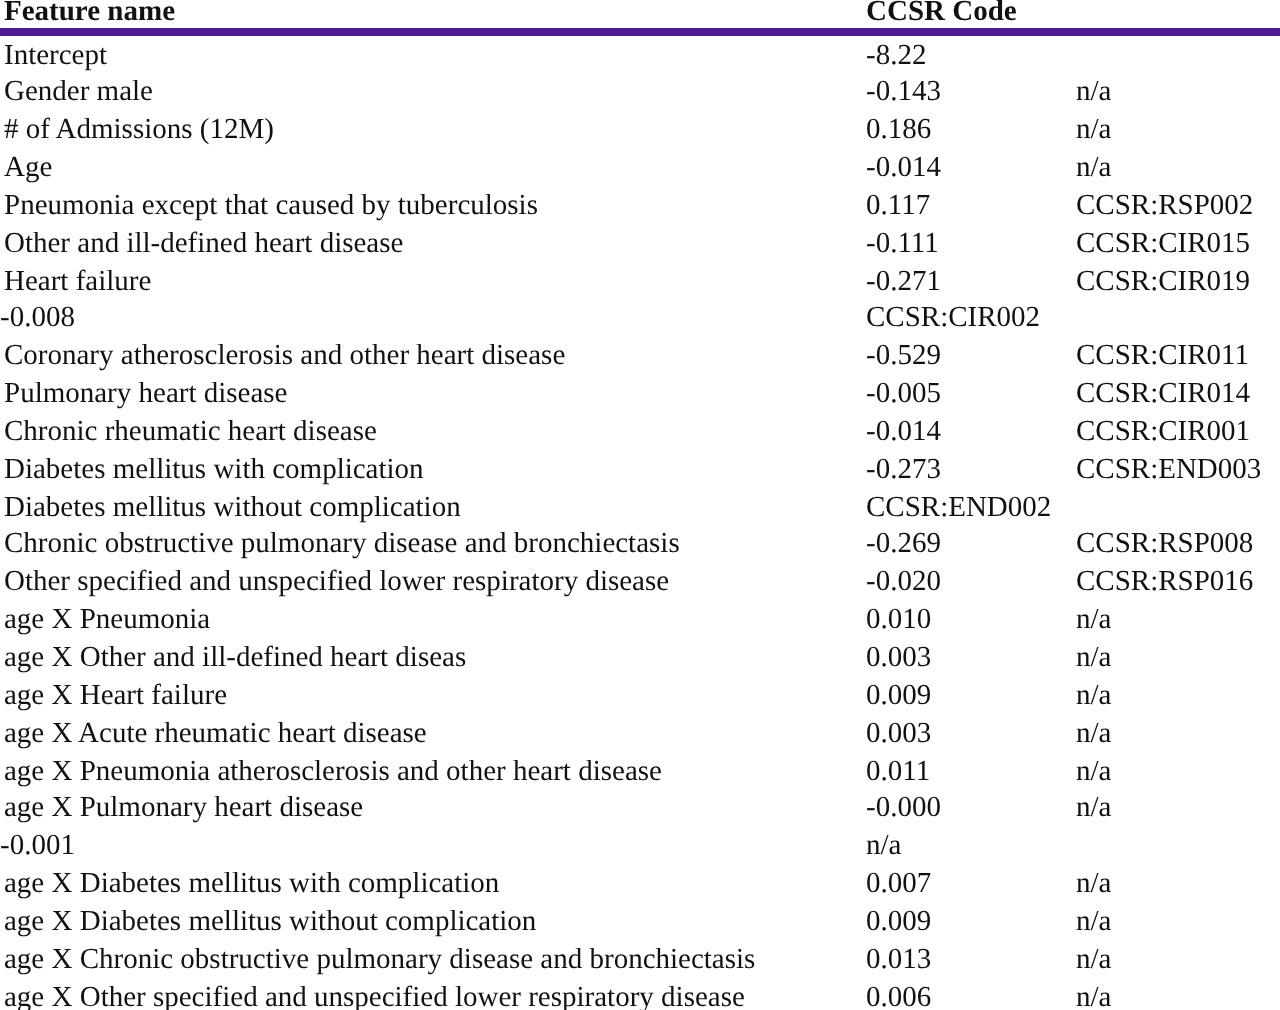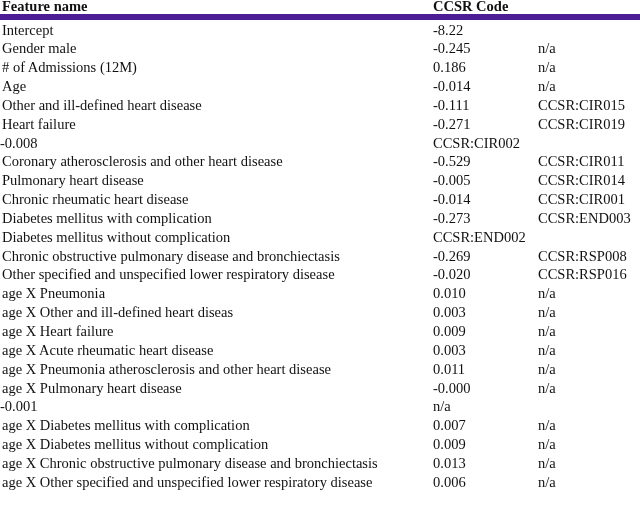--- a/index.html
+++ b/index.html
@@ -27,21 +27,21 @@
     white-space: nowrap;
   }
   .row > div {
     overflow: hidden;
     white-space: nowrap;
   }
   #header-row {
     font-weight: bold;
     height: 14px;
     line-height: 13px;
-    border-bottom: 6px solid #4c1d95;
+    border-bottom: 4px solid #4c1d95;
     margin-bottom: 0.5px;
   }
   #header-row .coef-head { padding-left: 4px; }
   .cell-feature { padding-left: 2px; }
   .cell-coef    { padding-left: 0px; }
   .cell-ccsr    { padding-left: 0px; }
 </style>
 </head>
 <body>
 
@@ -51,32 +51,37 @@
     <div class="cell-ccsr">CCSR Code</div>
   </div>
   <div id="table-body">
       <div class="row">
         <div class="cell-feature">Intercept</div>
         <div class="cell-coef">-8.22</div>
         <div class="cell-ccsr"></div>
       </div>
       <div class="row">
         <div class="cell-feature">Gender male</div>
-        <div class="cell-coef">-0.245</div>
+        <div class="cell-coef">-0.143</div>
         <div class="cell-ccsr">n/a</div>
       </div>
       <div class="row">
         <div class="cell-feature"># of Admissions (12M)</div>
         <div class="cell-coef">0.186</div>
         <div class="cell-ccsr">n/a</div>
       </div>
       <div class="row">
         <div class="cell-feature">Age</div>
         <div class="cell-coef">-0.014</div>
         <div class="cell-ccsr">n/a</div>
+      </div>
+      <div class="row">
+        <div class="cell-feature">Pneumonia except that caused by tuberculosis</div>
+        <div class="cell-coef">0.117</div>
+        <div class="cell-ccsr">CCSR:RSP002</div>
       </div>
       <div class="row">
         <div class="cell-feature">Other and ill-defined heart disease</div>
         <div class="cell-coef">-0.111</div>
         <div class="cell-ccsr">CCSR:CIR015</div>
       </div>
       <div class="row">
         <div class="cell-feature">Heart failure</div>
         <div class="cell-coef">-0.271</div>
         <div class="cell-ccsr">CCSR:CIR019</div>

